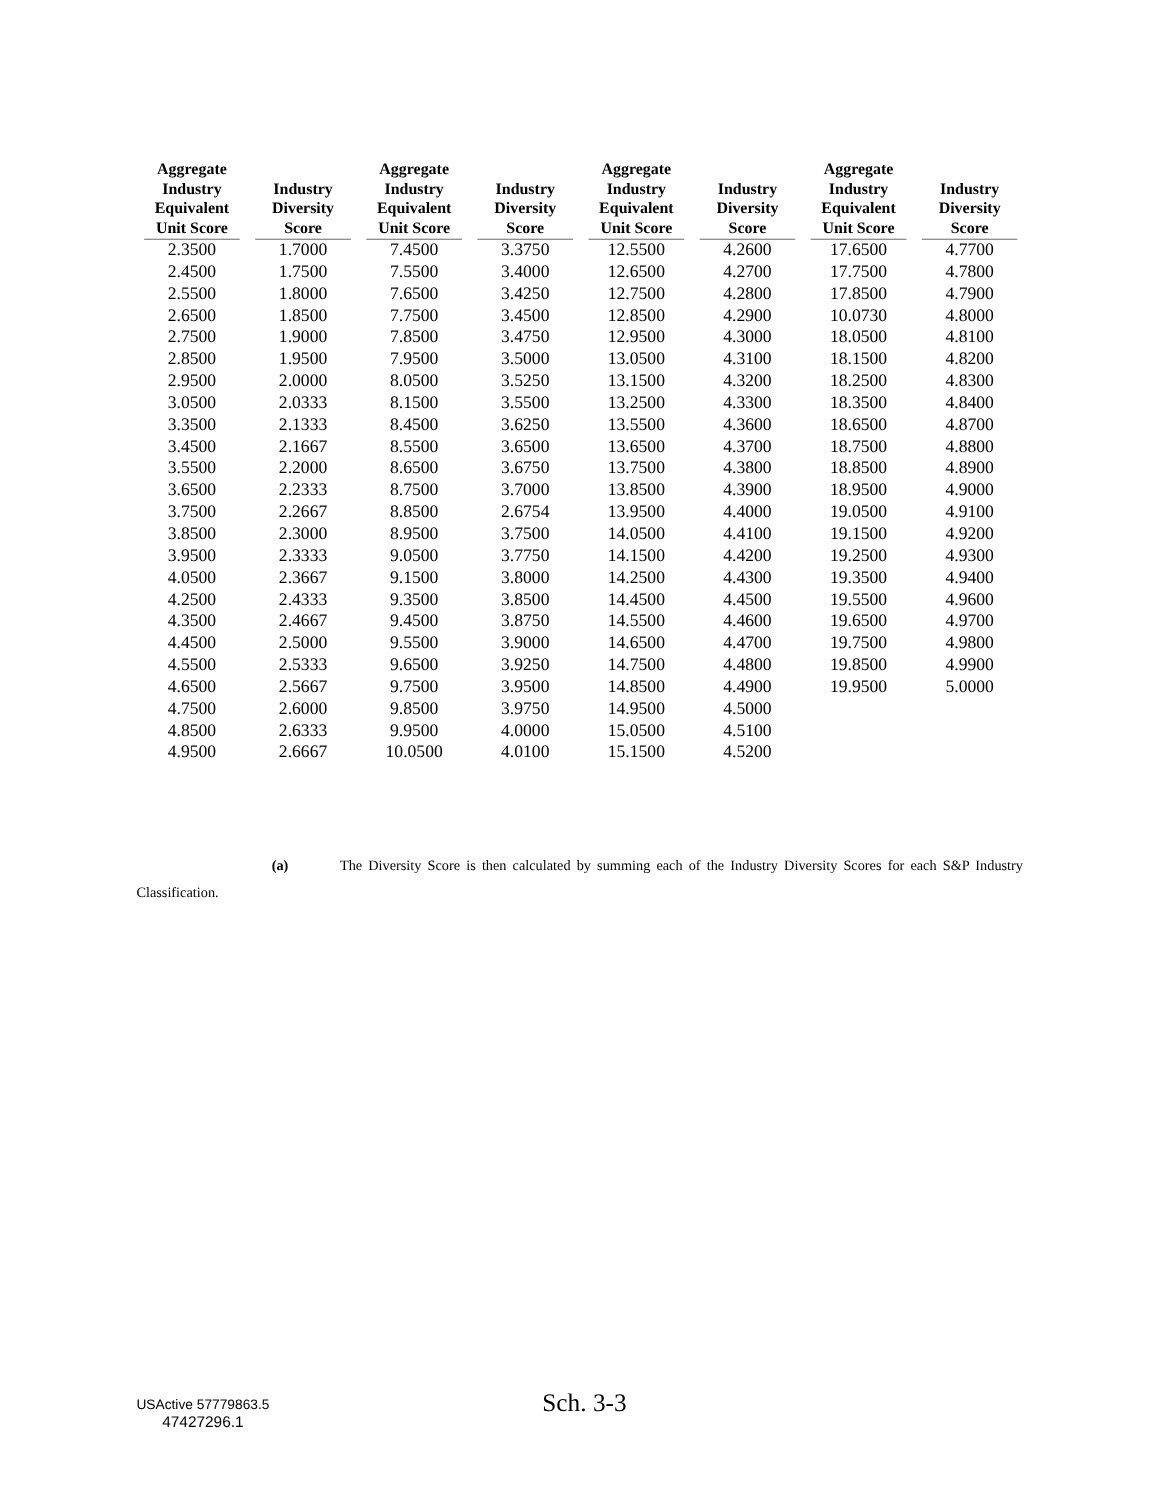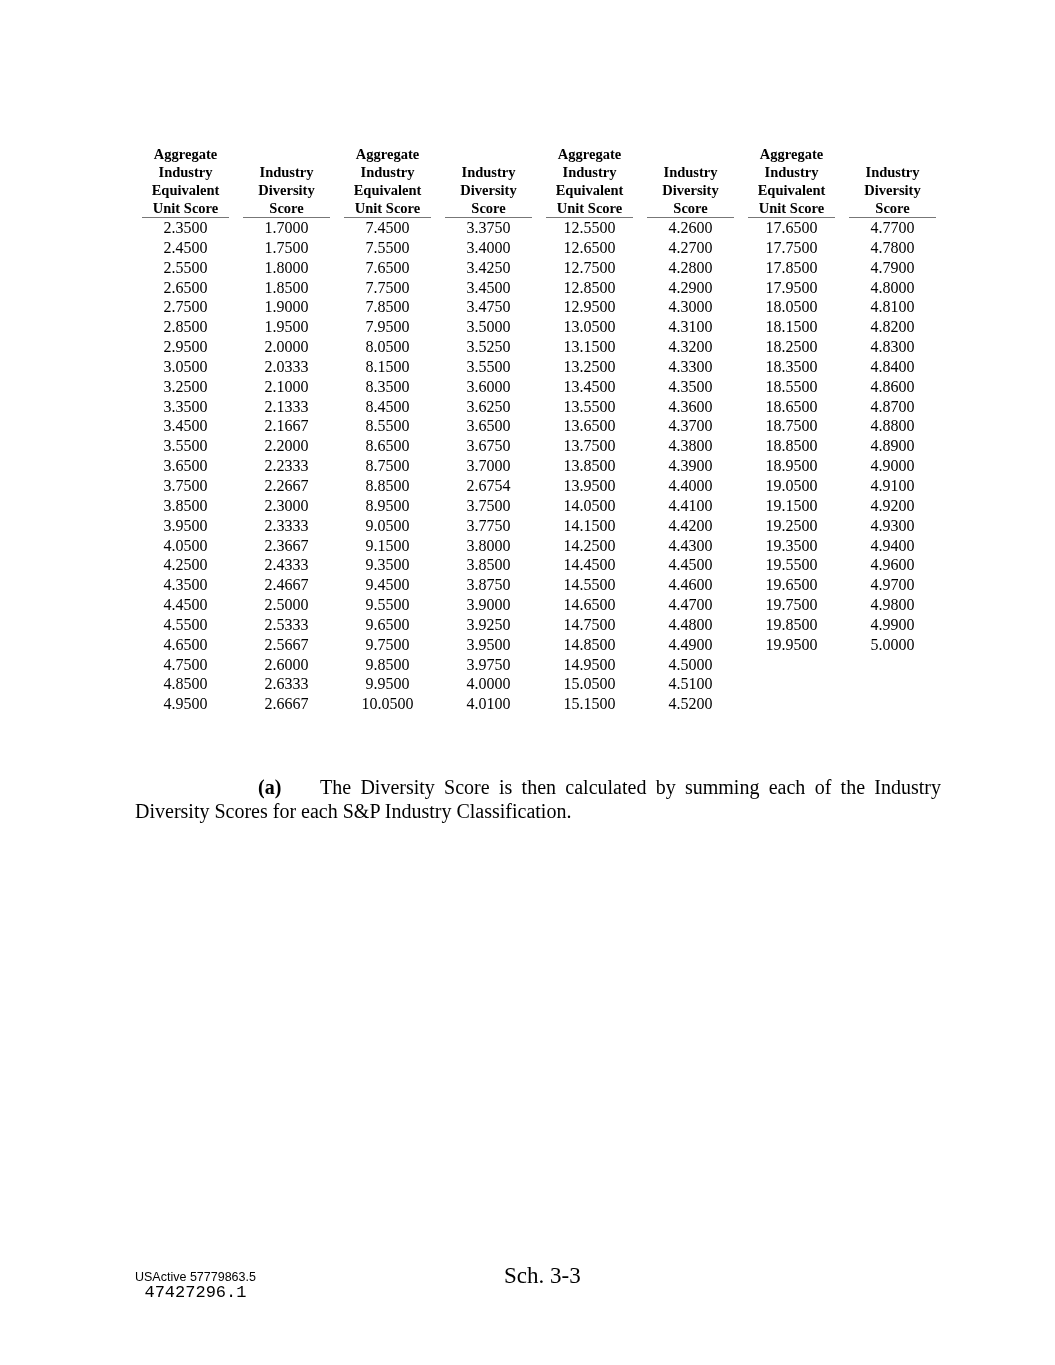--- a/index.html
+++ b/index.html
@@ -10,21 +10,21 @@
     body {
       width: 1055px;
       height: 1365px;
       position: relative;
       font-family: "Liberation Serif", "DejaVu Serif", serif;
       color: #000;
       overflow: hidden;
     }
     .page {
       position: absolute;
-      left: 11px; top: 0;
+      left: 0; top: 0;
       width: 953px;
       height: 1365px;
     }
     table.score-table {
       position: absolute;
       left: 124px;
       top: 145px;
       border-collapse: separate;
       border-spacing: 0;
     }
@@ -49,42 +49,42 @@
       padding: 0;
       height: 19.85px;
     }
     table.score-table col { width: 101px; }
 
     .para {
       position: absolute;
       left: 124px;
       top: 775px;
       width: 806px;
-      font-size: 20px;
+      font-size: 13px;
       line-height: 24px;
       text-align: justify;
     }
     .para .label {
       font-weight: bold;
       display: inline-block;
       margin-left: 123px;
       width: 62px;
     }
     .footer-left {
       position: absolute;
       left: 124px;
       top: 1270px;
       font-family: "Liberation Sans", "DejaVu Sans", sans-serif;
       font-size: 12.5px;
       line-height: 15px;
       text-align: center;
     }
     .footer-left .line2 {
-      font-family: Liberation Mono, monospace;
-      font-size: 17px;
+      font-family: Liberation Sans, sans-serif;
+      font-size: 14px;
     }
     .footer-center {
       position: absolute;
       left: 493px;
       top: 1265px;
       font-size: 23px;
       line-height: 22px;
     }
   </style>
 </head>
@@ -202,21 +202,21 @@
           <td>17.8500</td>
           <td>4.7900</td>
         </tr>
         <tr>
           <td>2.6500</td>
           <td>1.8500</td>
           <td>7.7500</td>
           <td>3.4500</td>
           <td>12.8500</td>
           <td>4.2900</td>
-          <td>17.9500</td>
+          <td>10.0730</td>
           <td>4.8000</td>
         </tr>
         <tr>
           <td>2.7500</td>
           <td>1.9000</td>
           <td>7.8500</td>
           <td>3.4750</td>
           <td>12.9500</td>
           <td>4.3000</td>
           <td>18.0500</td>
@@ -246,30 +246,20 @@
           <td>3.0500</td>
           <td>2.0333</td>
           <td>8.1500</td>
           <td>3.5500</td>
           <td>13.2500</td>
           <td>4.3300</td>
           <td>18.3500</td>
           <td>4.8400</td>
         </tr>
         <tr>
-          <td>3.2500</td>
-          <td>2.1000</td>
-          <td>8.3500</td>
-          <td>3.6000</td>
-          <td>13.4500</td>
-          <td>4.3500</td>
-          <td>18.5500</td>
-          <td>4.8600</td>
-        </tr>
-        <tr>
           <td>3.3500</td>
           <td>2.1333</td>
           <td>8.4500</td>
           <td>3.6250</td>
           <td>13.5500</td>
           <td>4.3600</td>
           <td>18.6500</td>
           <td>4.8700</td>
         </tr>
         <tr>

